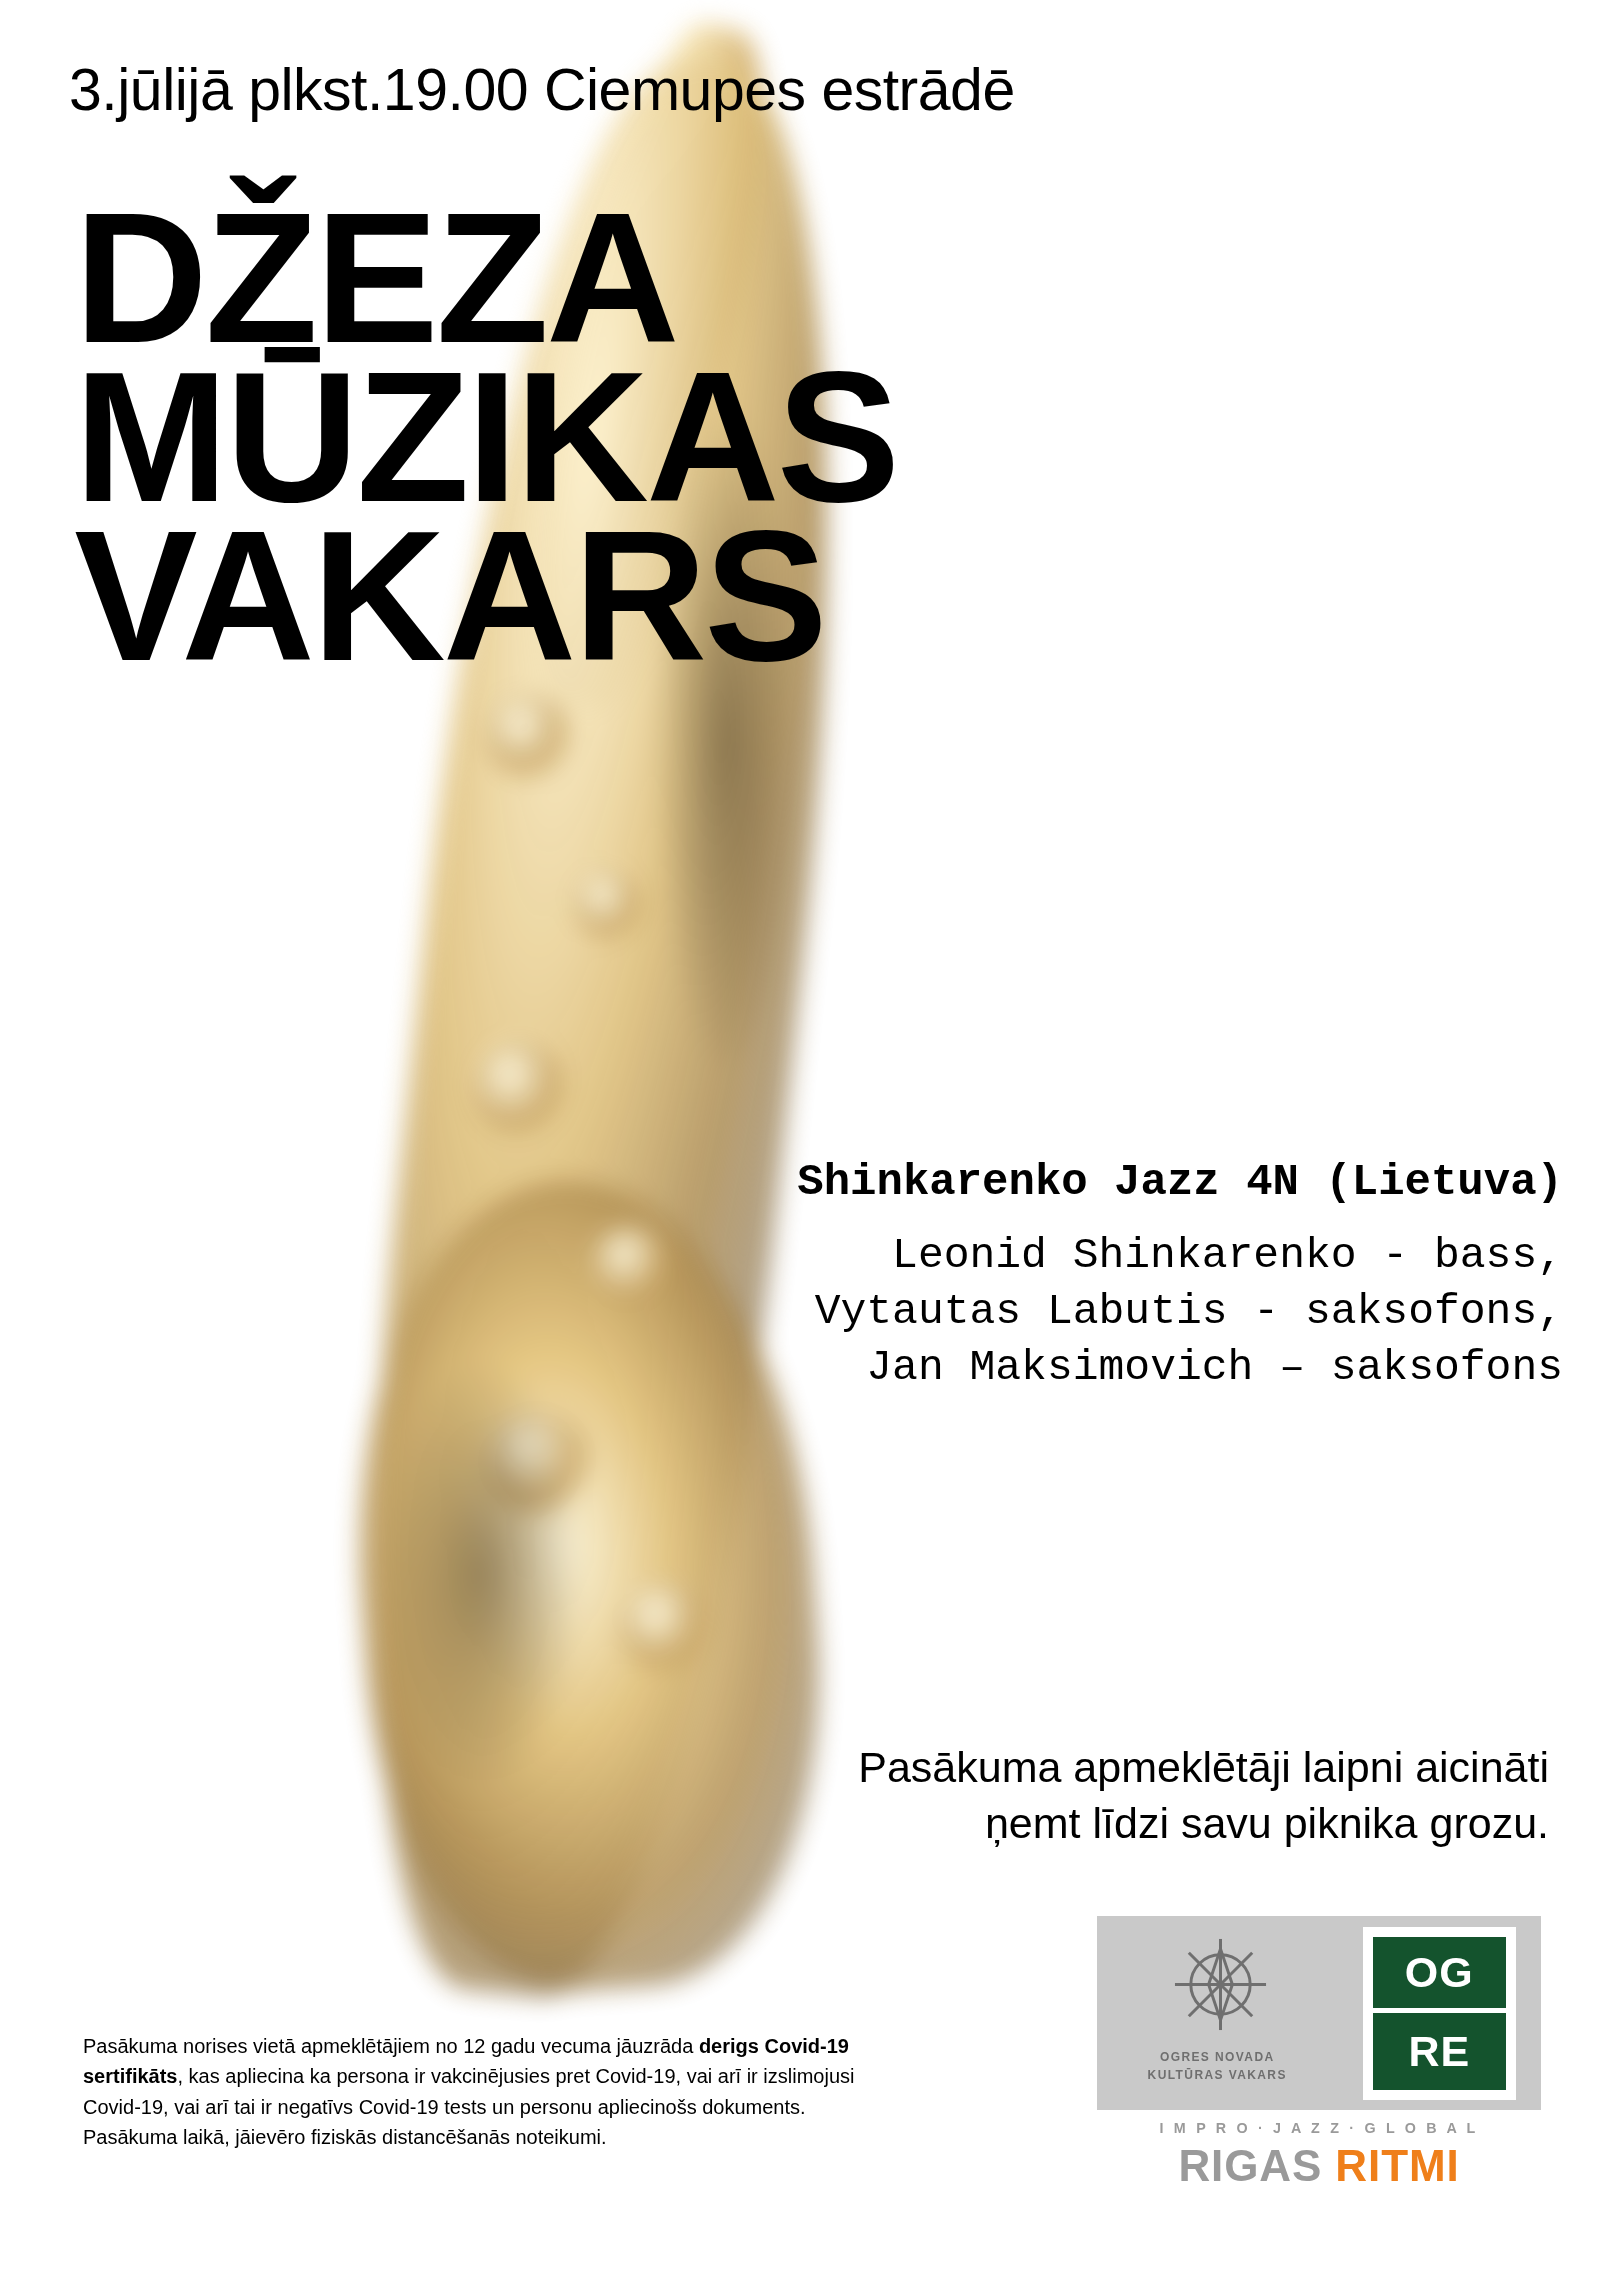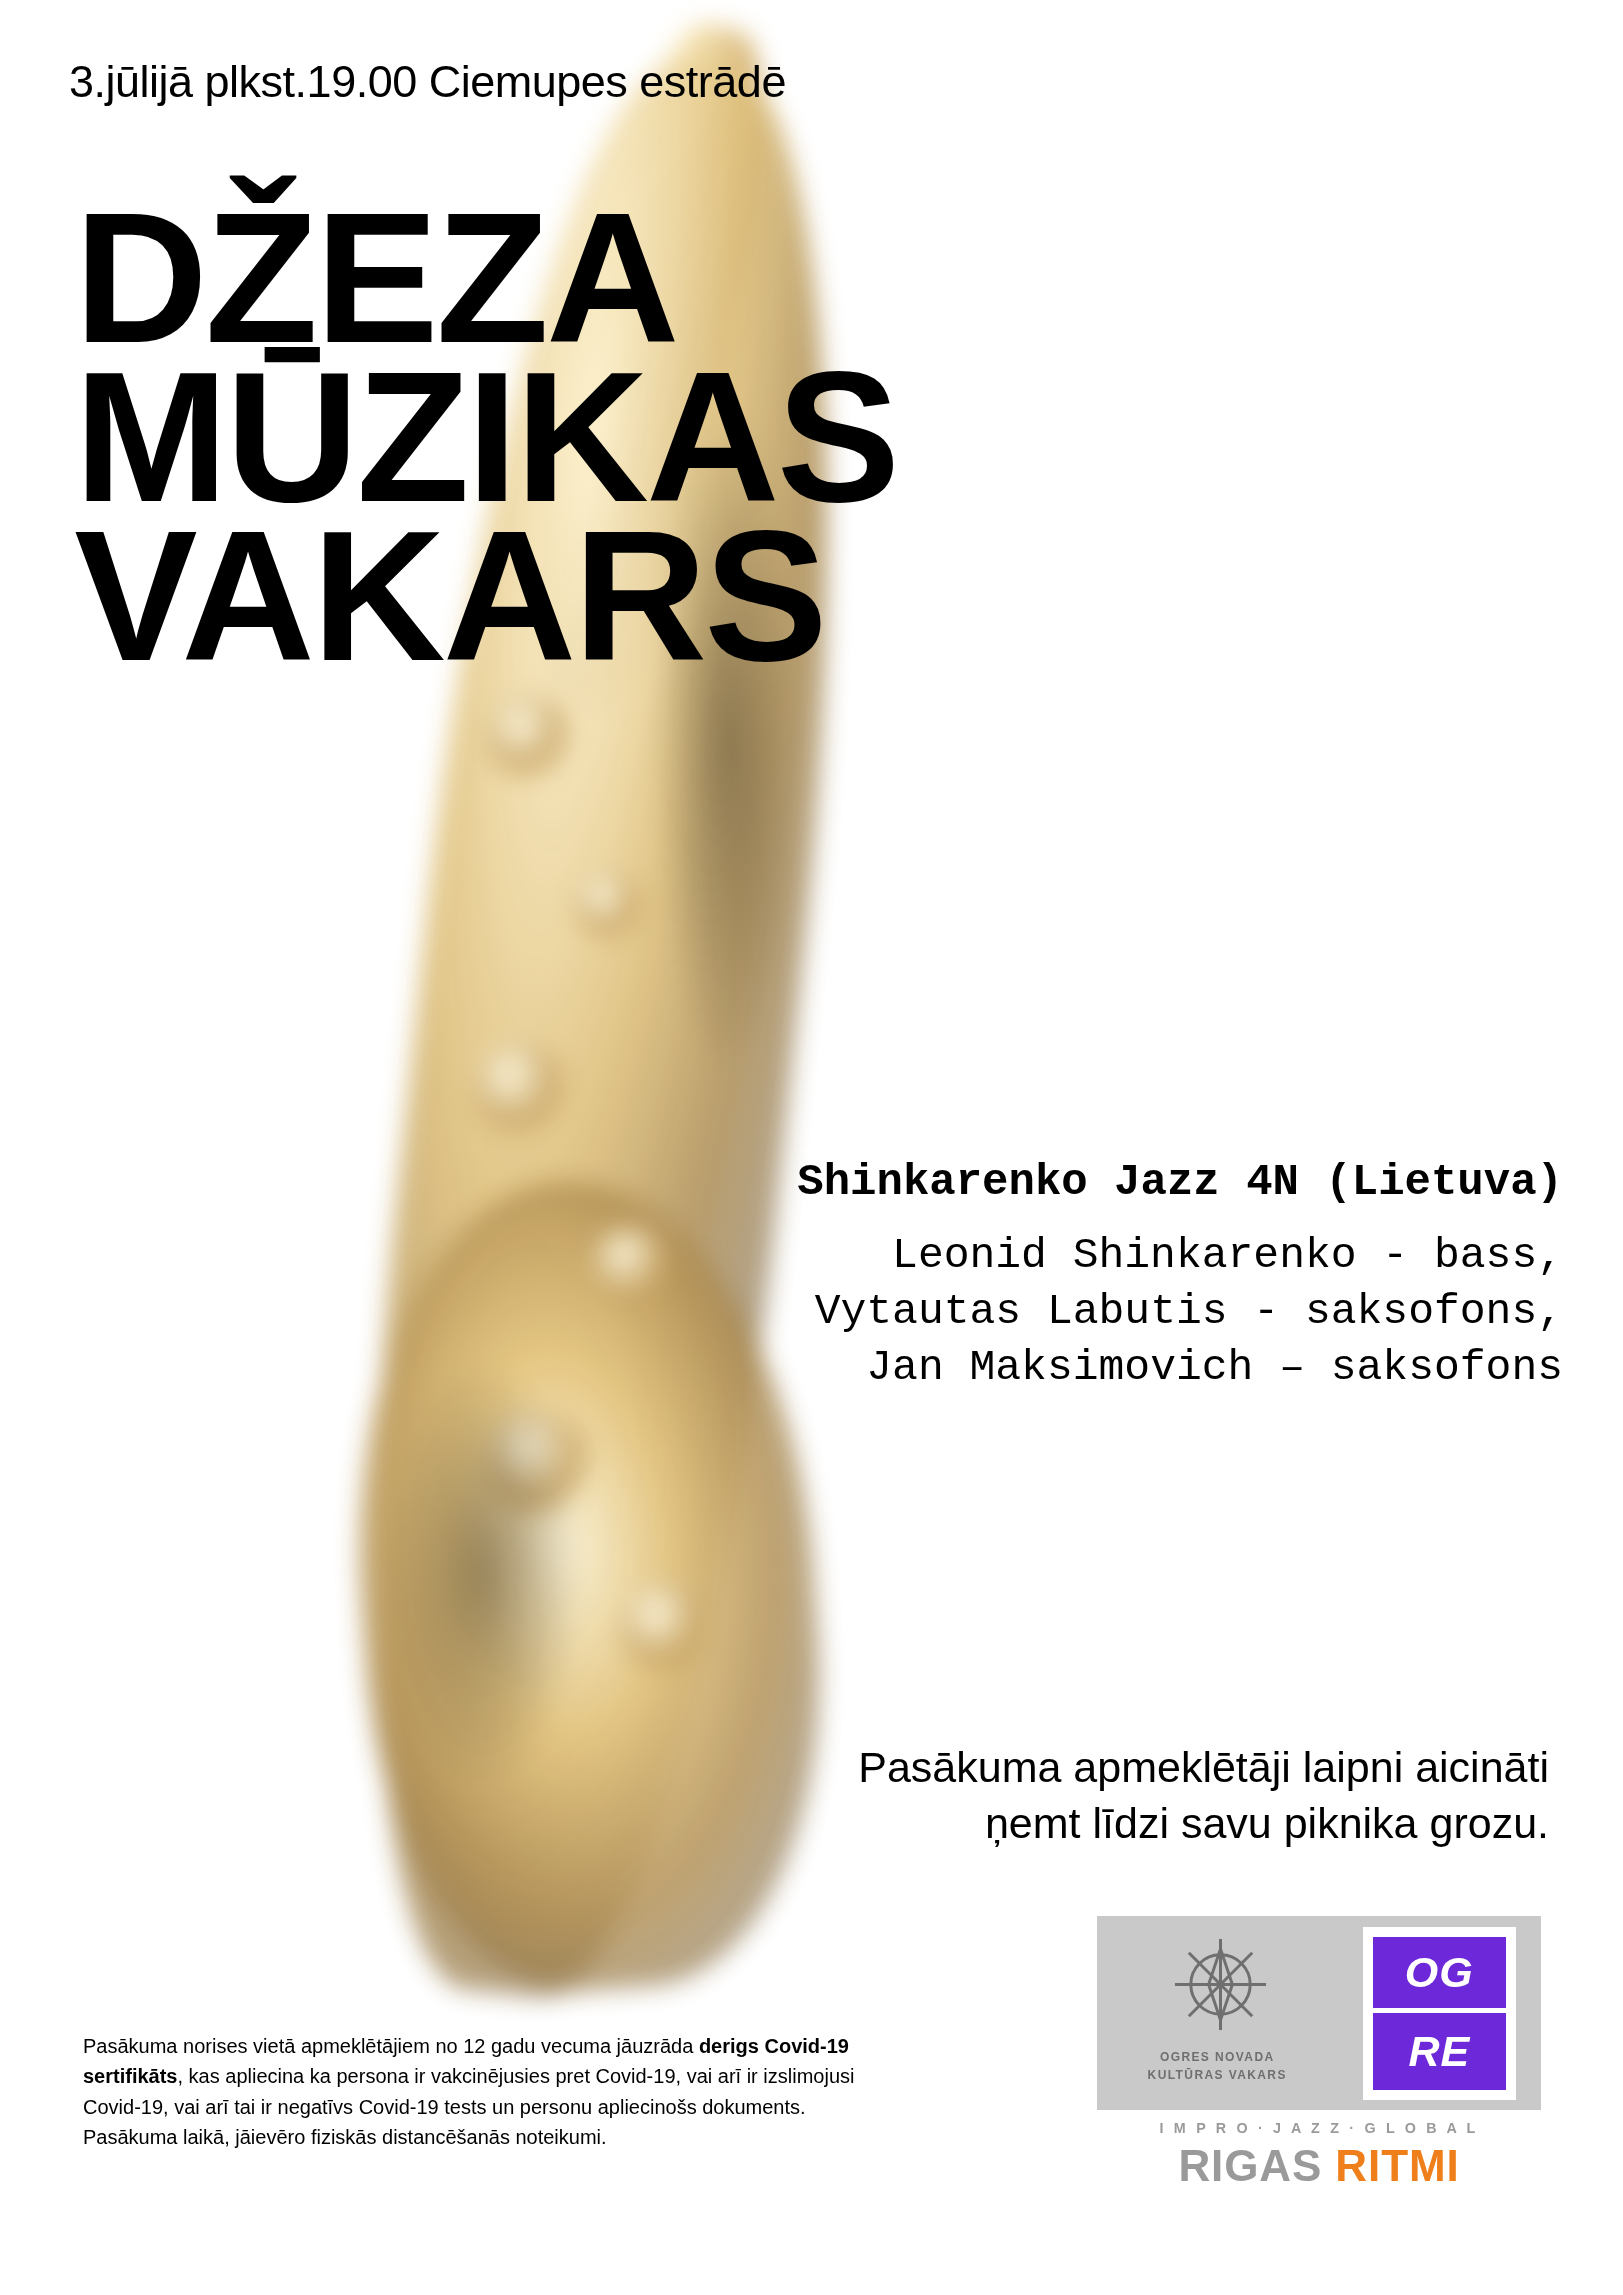--- a/index.html
+++ b/index.html
@@ -75,21 +75,21 @@
     background: radial-gradient(ellipse at 50% 50%, rgba(70,54,28,0.55), rgba(255,255,255,0) 75%);
     border-radius: 50%;
   }
 
   
   .layer { position: absolute; z-index: 5; }
 
   .kicker {
     left: 69px;
     top: 56px;
-    font-size: 45px;
+    font-size: 59px;
     font-weight: 400;
     letter-spacing: -0.5px;
     white-space: nowrap;
   }
 
   .headline {
     left: 65px;
     top: 199px;
     width: 1462px;
   }
@@ -190,22 +190,21 @@
     display: flex;
     align-items: center;
     justify-content: center;
   }
   .ogre-box {
     width: 153px; height: 173px;
     border: 10.2px solid #ffffff;
     box-sizing: border-box;
     display: grid;
     grid-template-rows: 1fr 1fr;
-    background: #6d28d9;
-    font-style: italic;
+    background: #14532d;
   }
   .ogre-cell {
     display: flex;
     align-items: center;
     justify-content: center;
     font-size: 43px;
     font-weight: 700;
     color: #ffffff;
     letter-spacing: 0.9px;
     border-bottom: 5.1px solid #ffffff;

